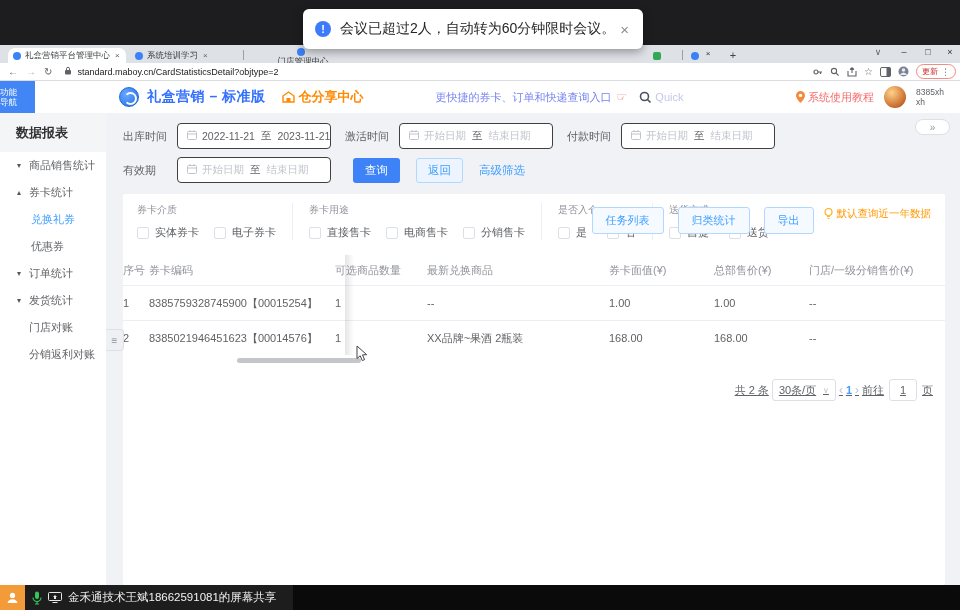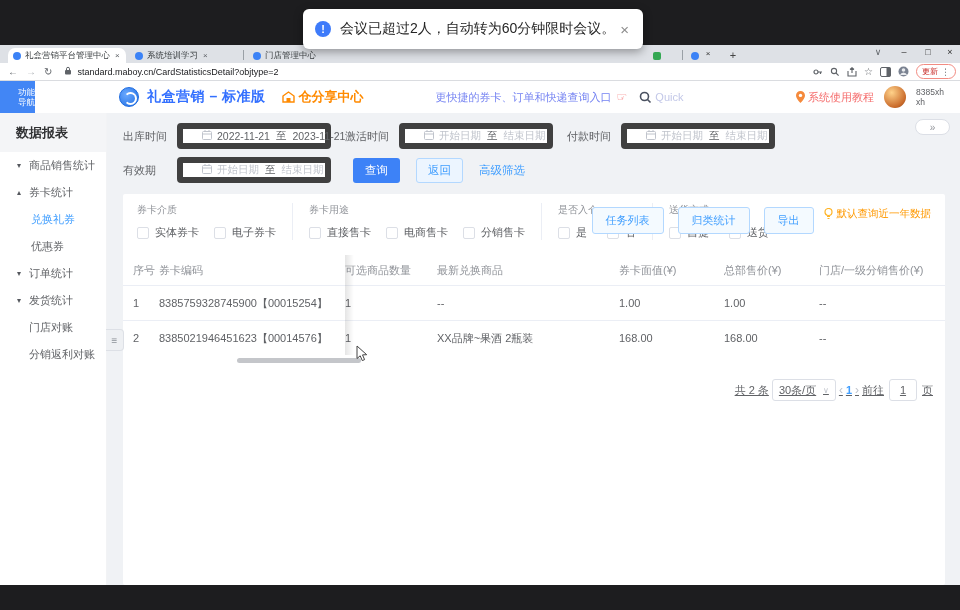--- a/index.html
+++ b/index.html
@@ -33,21 +33,21 @@
   .url { margin-left:5px; color:#202124; font-size:9px; }
   .addr-right { margin-left:auto; display:flex; align-items:center; gap:7px; margin-right:4px; }
   .addr-right svg { display:block; }
   .update-pill { border:1px solid #f28b82; border-radius:8px; color:#c5221f; font-size:8px; padding:1px 5px; display:flex; align-items:center; gap:3px; }
   .dots { color:#5f6368; font-size:9px; }
 
   
   .webpage { position:absolute; left:0; top:36px; width:960px; height:504px; background:#fff; overflow:hidden; }
   .app-header { position:relative; height:32px; background:#fff; display:flex; align-items:center; }
   .funcnav { width:35px; height:32px; background:#4286f5; color:#fff; font-size:8.5px; line-height:10px; display:flex;
-             flex-direction:column; align-items:flex-end; justify-content:center; flex:0 0 35px; }
+             flex-direction:column; align-items:flex-start; justify-content:center; flex:0 0 35px; }
   .logo { width:20px; height:20px; border-radius:50%; background:radial-gradient(circle at 35% 35%, #6aa9ff, #1d6be0); margin-left:84px;
           border:1.5px solid #1d6be0; flex:0 0 20px; position:relative; }
   .logo::after { content:""; position:absolute; left:4px; top:4px; width:9px; height:9px; border-radius:50%; border:2px solid #fff; border-left-color:transparent; }
   .brand { color:#3370ff; font-weight:bold; font-size:14px; margin-left:8px; white-space:nowrap; letter-spacing:.5px; }
   .sharecenter { display:flex; align-items:center; gap:4px; margin-left:16px; color:#ff8a00; font-weight:bold; font-size:13px; white-space:nowrap; }
   .quickentry { display:flex; align-items:center; gap:5px; margin-left:72px; color:#7583f2; font-size:11px; white-space:nowrap; }
   .hand { color:#f56c6c; font-size:12px; }
   .qsearch { display:flex; align-items:center; gap:3px; margin-left:12px; }
   .quickword { color:#c3c8e8; font-size:11px; }
   .hdr-right { margin-left:auto; display:flex; align-items:center; margin-right:16px; gap:10px; }
@@ -64,43 +64,43 @@
   .sb-item.active { color:#409eff; }
   .sb-handle { position:absolute; right:-18px; top:216px; width:18px; height:22px; background:#eef0f3; border:1px solid #dde0e6; border-left:none;
                border-radius:0 4px 4px 0; color:#8b9096; font-size:10px; display:flex; align-items:center; justify-content:center; z-index:5; }
 
   .main { flex:1; background:#f0f2f5; position:relative; padding:10px 15px 0 16px; display:flex; flex-direction:column; }
   .collapse-pill { position:absolute; top:6px; right:10px; width:35px; height:16px; background:#fff; border:1px solid #dcdfe6; border-radius:9px;
                    color:#909399; font-size:10px; display:flex; align-items:center; justify-content:center; z-index:4; }
   .frow { display:flex; align-items:center; }
   .frow + .frow { margin-top:8px; }
   .flabel { font-size:11px; color:#606266; width:54px; flex:0 0 54px; white-space:nowrap; }
-  .fbox { width:154px; height:26px; background:#fff; border:6px solid #404040; border-radius:4px; display:flex; align-items:center;
-          padding:0 19px; font-size:10.5px; color:#606266; margin-right:14px; white-space:nowrap; }
+  .fbox { width:154px; height:26px; background:#fff; border:1px solid #404040; border-radius:4px; display:flex; align-items:center;
+          padding:0 9px; font-size:10.5px; color:#606266; margin-right:14px; white-space:nowrap; }
   .fbox .cal { color:#c0c4cc; margin-right:5px; flex:0 0 auto; }
   .fbox .ph { color:#c0c4cc; }
   .fbox .sep { margin:0 6px; color:#606266; }
   .btn-primary { background:#3d82f7; color:#fff; border:none; border-radius:3px; font-size:11.5px; padding:5px 12px; margin-left:8px; cursor:pointer; }
   .btn-plain { background:#ecf5ff; color:#409eff; border:1px solid #b3d8ff; border-radius:3px; font-size:11.5px; padding:4px 11px; margin-left:16px; cursor:pointer; }
   .adv-link { color:#409eff; font-size:11.5px; margin-left:16px; cursor:pointer; }
 
   .card { background:#fff; border-radius:2px; margin-top:11px; flex:1; position:relative; overflow:hidden; }
   .cb-band { position:relative; display:flex; padding:9px 14px 11px 14px; }
   .cb-group { padding:0 16px; border-left:1px solid #ebeef5; }
   .cb-group:first-child { border-left:none; padding-left:0; }
   .cb-glabel { font-size:10px; color:#909399; margin-bottom:8px; white-space:nowrap; }
   .cb-opts { display:flex; gap:15px; }
   .cb-opt { display:flex; align-items:center; font-size:11px; color:#606266; white-space:nowrap; cursor:pointer; }
   .cb-box { width:12px; height:12px; border:1px solid #dcdfe6; border-radius:2px; background:#fff; margin-right:6px; flex:0 0 12px; }
   .act-area { position:absolute; right:14px; top:13px; display:flex; align-items:flex-start; }
   .act-btn { background:#f4faff; color:#409eff; border:1px solid #b3d8ff; border-radius:3px; font-size:11px; padding:5px 13px; margin-left:14px; cursor:pointer; white-space:nowrap; }
   .tip { display:flex; align-items:center; gap:4px; color:#ff9900; font-size:10.5px; margin-left:10px; white-space:nowrap; }
 
   .tbl { position:relative; margin-top:4px; }
-  .trow { display:grid; grid-template-columns:26px 186px 92px 182px 105px 95px 1fr; align-items:center; padding-left:10px; }
+  .trow { display:grid; grid-template-columns:26px 186px 92px 182px 105px 95px 1fr; align-items:center; }
   .thead { height:30px; color:#909399; font-size:11px; }
   .tbody-row { height:35px; font-size:11px; color:#606266; border-top:1px solid #ebeef5; background:#fff; }
   .tcell { white-space:nowrap; overflow:hidden; }
   .fix-shadow { position:absolute; left:222px; top:0; width:9px; height:100px; background:linear-gradient(to right, rgba(0,0,0,.10), rgba(0,0,0,0)); pointer-events:none; }
   .hscroll { position:relative; height:5px; margin-top:3px; }
   .hthumb { position:absolute; left:114px; top:0; width:124px; height:5px; background:#c4c6ca; border-radius:3px; }
 
   .pager { display:flex; align-items:center; justify-content:flex-end; gap:3px; font-size:11px; color:#606266; padding:16px 12px 0 0;text-decoration:underline; }
   .psize { width:64px; height:22px; border:1px solid #dcdfe6; border-radius:3px; display:flex; align-items:center; justify-content:space-between; padding:0 6px; color:#606266; }
   .psize .caret { color:#c0c4cc; font-size:8px; }
@@ -128,21 +128,21 @@
         <span class="favicon"></span>
         <span class="tab-label">礼盒营销平台管理中心</span>
         <span class="tab-x">×</span>
       </div>
       <div class="tab" style="left:130px;width:110px;">
         <span class="favicon"></span>
         <span class="tab-label">系统培训学习</span>
         <span class="tab-x">×</span>
       </div>
       <div class="tab-sep" style="left:243px;"></div>
-      <div class="tab" style="left:248px;width:110px;">
+      <div class="tab" style="left:248px;width:110px;flex-direction:column;">
         <span class="favicon"></span>
         <span class="tab-label">门店管理中心</span>
       </div>
       <div class="tab" style="left:648px;width:30px;">
         <span class="favicon green"></span>
       </div>
       <div class="tab-sep" style="left:682px;"></div>
       <div class="tab" style="left:686px;width:24px;">
         <span class="favicon"></span>
       </div>
@@ -459,17 +459,37 @@
       </div>
     </div>
   </div>
 
   <div class="toast">
     <span class="toast-ico">!</span>
     <span class="toast-text">会议已超过2人，自动转为60分钟限时会议。</span>
     <span class="toast-close">×</span>
   </div>
 
+  <div class="bottombar">
+    <div class="bb-avatar">
+      <svg width="13" height="13" viewBox="0 0 13 13">
+          <circle cx="6.5" cy="4.4" r="2.6" fill="#fff"></circle>
+          <path d="M1.5 12a5.2 5.2 0 0 1 10 0z" fill="#fff"></path>
+        </svg>
+    </div>
+    <div class="bb-seg">
+      <svg width="10" height="14" viewBox="0 0 10 14">
+          <rect x="3" y="0.5" width="4" height="7.5" rx="2" fill="#35c759"></rect>
+          <path d="M1 6.5a4 4 0 0 0 8 0M5 10.5v2.5M3 13h4" fill="none" stroke="#35c759" stroke-width="1.2"></path>
+        </svg>
+      <svg width="14" height="11" viewBox="0 0 14 11">
+          <rect x="0.5" y="0.5" width="13" height="8" rx="1" fill="none" stroke="#e8e8e8" stroke-width="1"></rect>
+          <path d="M7 3l2 2H8v2H6V5H5z" fill="#e8e8e8"></path>
+          <path d="M4.5 10.5h5" stroke="#e8e8e8"></path>
+        </svg>
+      <span class="bb-text">金禾通技术王斌18662591081的屏幕共享</span>
+    </div>
+  </div>
 
   <svg class="cursor" width="13" height="18" viewBox="0 0 13 18">
     <path d="M1 1 L1 13.5 L4.2 10.8 L6.3 15.6 L8.6 14.6 L6.5 9.9 L10.7 9.7 Z" fill="#fff" stroke="#444" stroke-width="1"></path>
   </svg>
 </div>
 
 </body></html>

